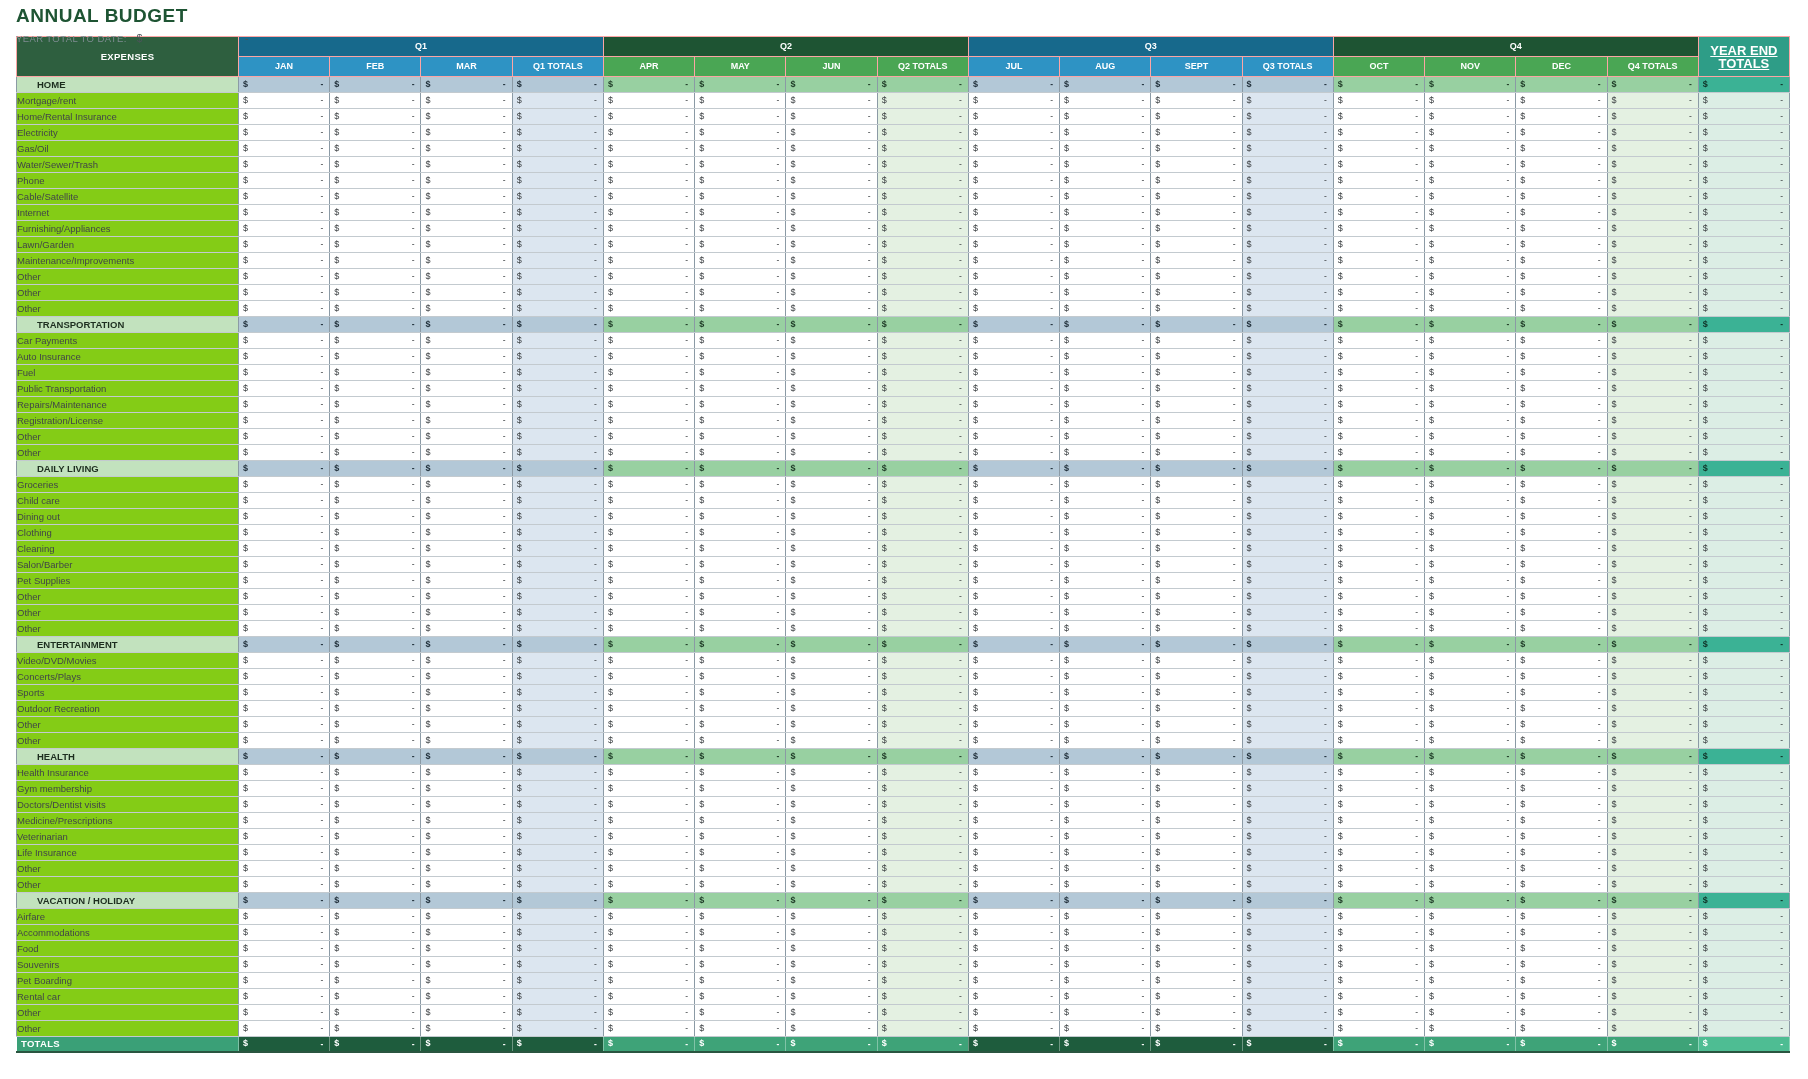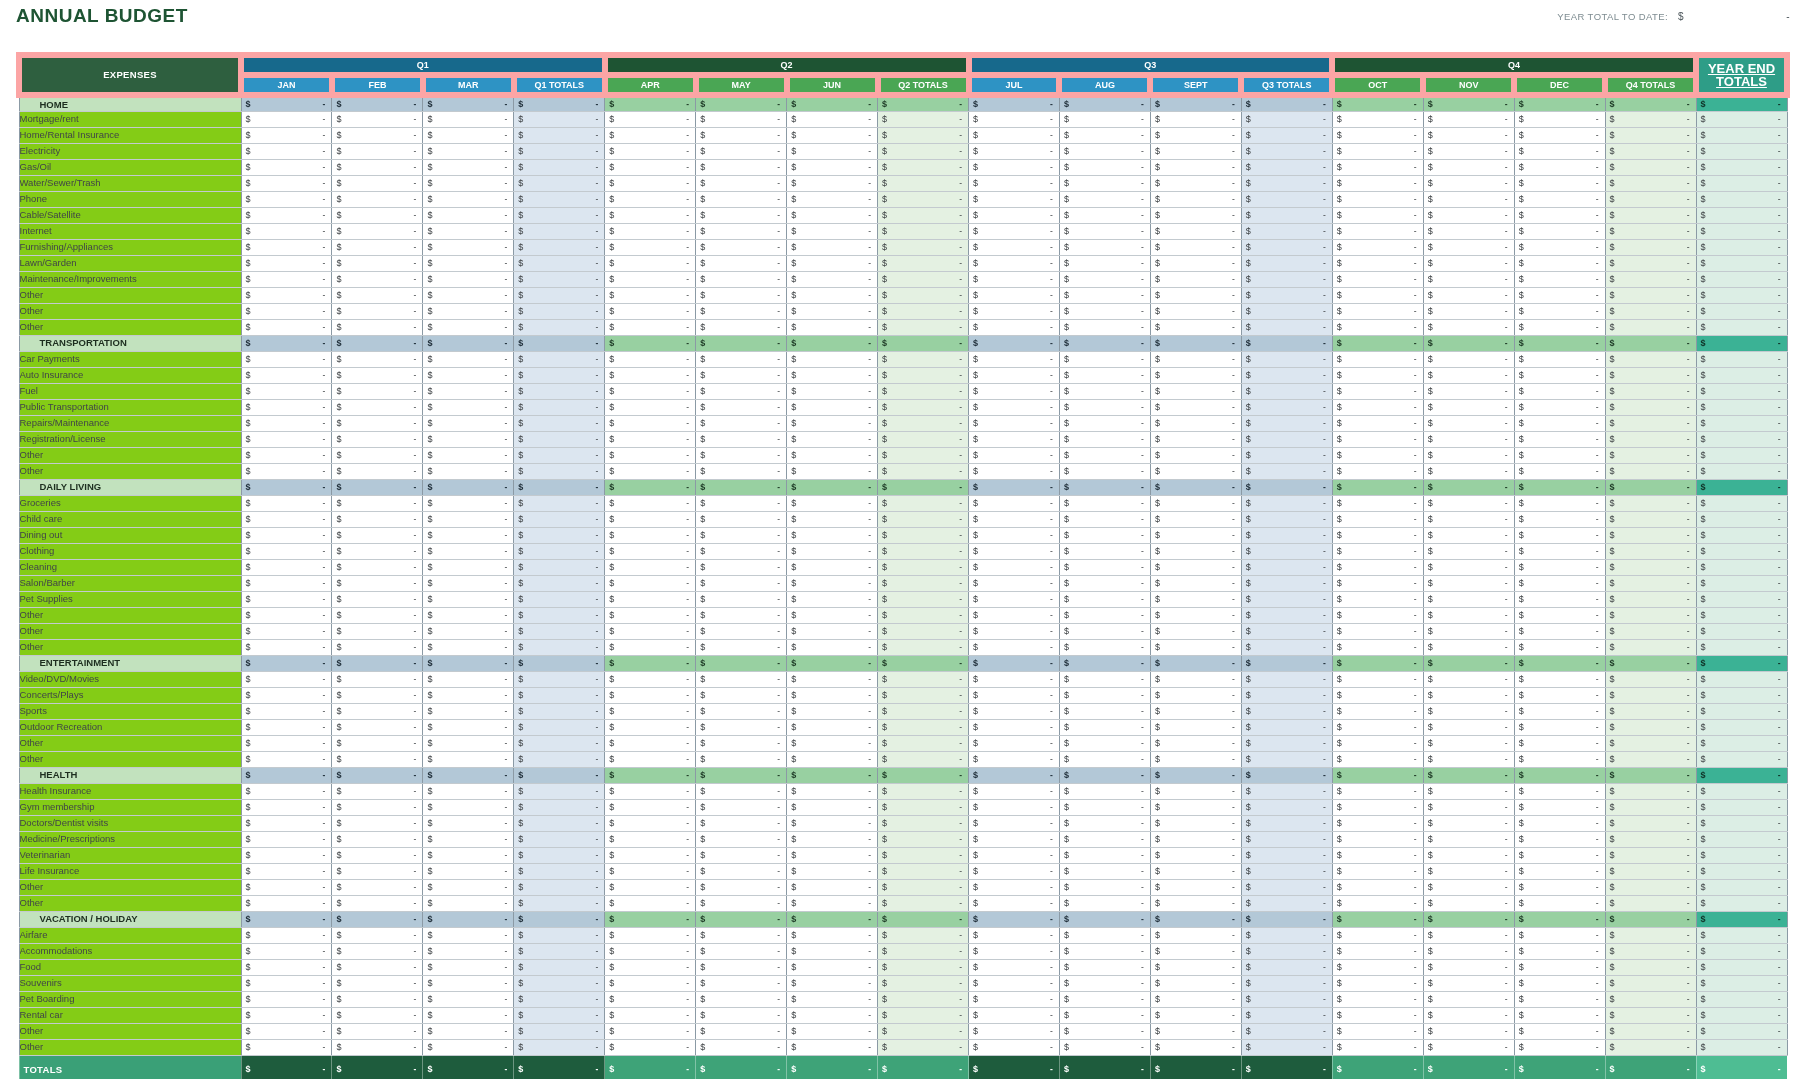--- a/index.html
+++ b/index.html
@@ -12,42 +12,42 @@
     --title-color:#1E5433;
   }
   *{box-sizing:border-box;}
   html,body{margin:0;padding:0;}
   body{
     width:1808px;height:1079px;background:#ffffff;overflow:hidden;
     font-family:"Liberation Sans", sans-serif;
   }
   .topbar{
     display:flex;justify-content:space-between;align-items:flex-start;
-    padding:5px 18px 6px 16px;height:52px;
+    padding:5px 18px 6px 16px;height:36px;flex-direction:column;
   }
   .page-title{
     margin:0;font-size:19px;font-weight:800;letter-spacing:.5px;
     color:var(--title-color);
   }
   .ytd{
     display:flex;align-items:center;gap:10px;margin-top:6px;
     font-size:9.5px;letter-spacing:.4px;color:#7E8C91;
   }
   .ytd-cell{
     display:flex;justify-content:space-between;width:112px;
     color:#4A5459;font-size:10px;
   }
   table{
     border-collapse:collapse;table-layout:fixed;
     width:1774px;margin:0 16px;border:1px solid #60746A;
   }
   col.label-col{width:222px;}
   th{
     font-size:9px;font-weight:bold;color:#ffffff;
-    border:6px solid #fca5a5;padding:0;line-height:1;
+    border:1px solid #fca5a5;padding:0;line-height:1;
   }
   thead tr{height:20px;}
   th.hdr-expenses{background:var(--expenses-header-bg);font-size:9.5px;letter-spacing:.3px;text-align:center;}
   th.hdr-q-blue{background:var(--header-blue);}
   th.hdr-q-green{background:var(--header-green);}
   th.hdr-m-blue{background:var(--subheader-blue);}
   th.hdr-m-green{background:var(--subheader-green);}
   th.hdr-year{background:var(--year-end-header-bg);font-size:13px;text-decoration:underline;}
   tbody tr{height:16px;}
   td{
@@ -61,21 +61,21 @@
   .money .amt{font-size:8.5px;}
   tr.section-row td{font-weight:bold;}
   td.sec-label{background:var(--section-label-bg);padding-left:20px;font-size:9.5px;font-weight:bold;color:#1D2E1F;}
   td.sec-blue{background:var(--section-blue);color:#22313C;}
   td.sec-green{background:var(--section-green);color:#1E3A26;}
   td.sec-year{background:var(--section-year);color:#103328;}
   td.c-plain{background:#ffffff;}
   td.c-tint-blue{background:var(--tint-blue);}
   td.c-tint-green{background:var(--tint-green);}
   td.c-tint-year{background:var(--tint-year);}
-  tr.totals-row{height:29px;}
+  tr.totals-row{height:15px;}
   tr.totals-row td{
     color:#ffffff;font-weight:bold;
     border-top:1px solid #2D6B4D;border-bottom:2px solid #2A5540;
     border-left:1px solid rgba(255,255,255,.35);border-right:1px solid rgba(255,255,255,.35);
   }
   td.tot-label{background:var(--totals-label-bg);padding-left:4px;font-size:9.5px;letter-spacing:.3px;}
   td.tot-dark{background:var(--totals-dark);}
   td.tot-medium{background:var(--totals-medium);}
   td.tot-year{background:var(--totals-year);}
 </style>

